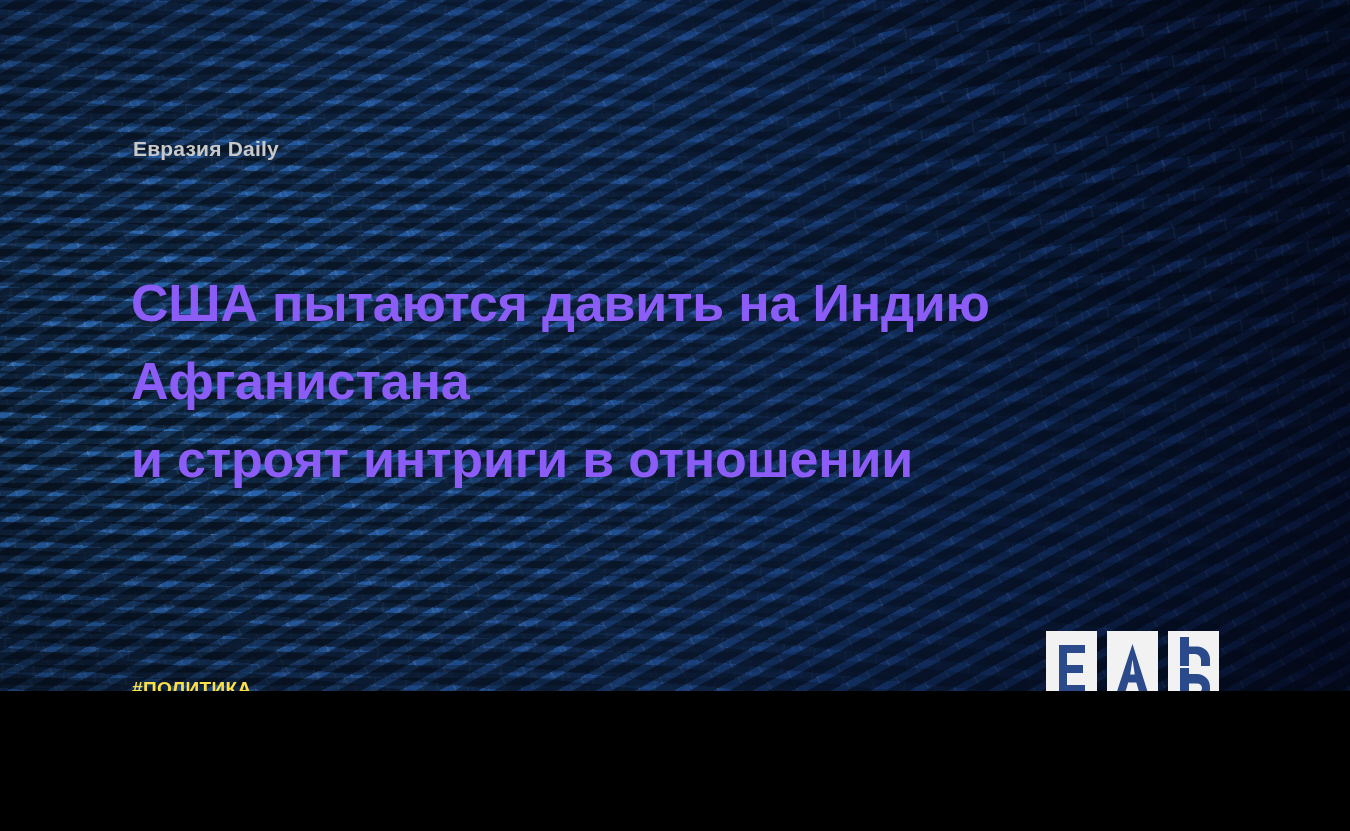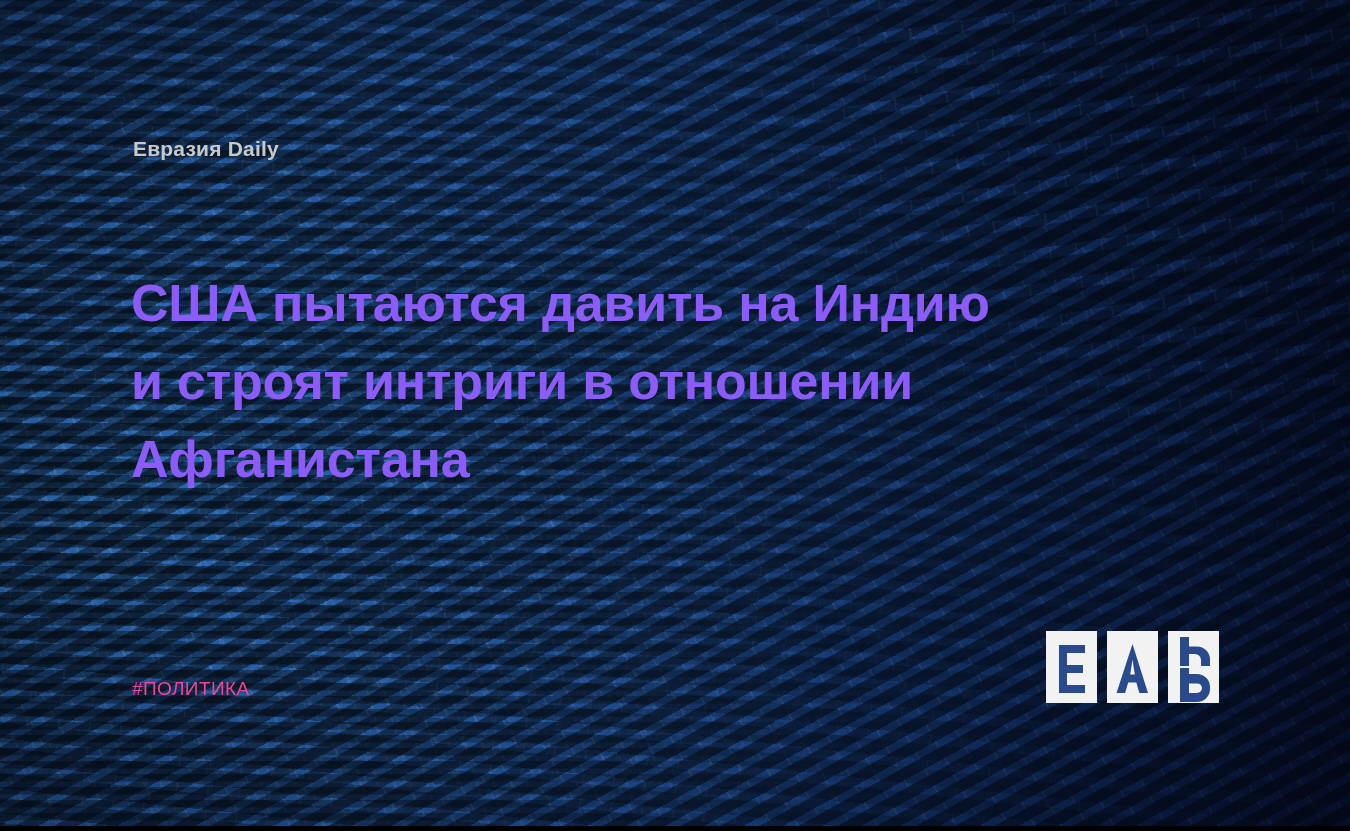--- a/index.html
+++ b/index.html
@@ -7,21 +7,21 @@
     padding: 0;
     background: #000;
   }
   body {
     font-family: "Liberation Sans", sans-serif;
   }
 
   #card {
     position: relative;
     width: 1350px;
-    height: 826px;
+    height: 691px;
     overflow: hidden;
     background: #0b1e45;
   }
 
   
   .bg-layer {
     position: absolute;
     inset: 0;
     pointer-events: none;
   }
@@ -183,23 +183,23 @@
     letter-spacing: -0.2px;
     color: #8b5cf6;
   }
   .headline .hl-line { display: block; white-space: nowrap; }
 
   .tag {
     position: absolute;
     left: 132px;
     top: 679px;
     font-size: 19px;
-    font-weight: normal;
+    font-weight: bold;
     letter-spacing: .4px;
-    color: #ec4899;
+    color: #fde047;
     line-height: 1;
     white-space: nowrap;
   }
 
   
   .logo {
     position: absolute;
     left: 1046px;
     top: 631px;
     width: 174px;
@@ -239,22 +239,22 @@
   <div class="bg-layer bg-streaks-c"></div>
   <div class="bg-layer bg-streaks-vert"></div>
   <div class="bg-layer bg-vignette"></div>
 
   <div class="content">
 
     <div class="site-name">Евразия Daily</div>
 
     <h1 class="headline">
       <span class="hl-line">США пытаются давить на Индию</span>
+      <span class="hl-line">Афганистана</span>
       <span class="hl-line">и строят интриги в отношении</span>
-      <span class="hl-line">Афганистана</span>
     </h1>
 
     <div class="tag">#ПОЛИТИКА</div>
 
     <div class="logo">
 
       <div class="logo-tile">
         <svg viewBox="0 0 51 72" aria-hidden="true">
           <path fill="#2a4a8b" d="M13 14 h26 v8 H21 v12 h16 v8 H21 v12 h18 v8 H13 z"></path>
         </svg>

